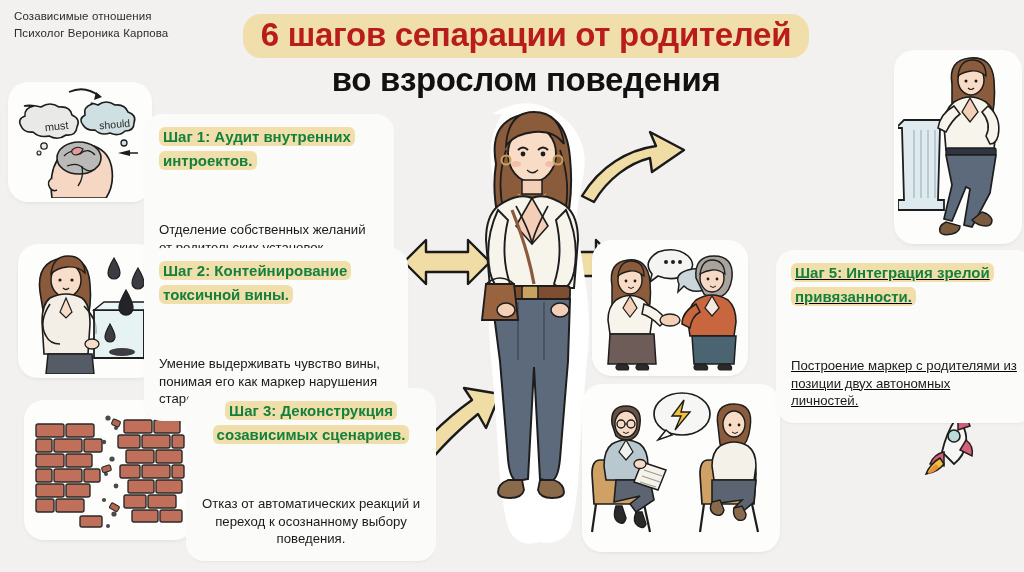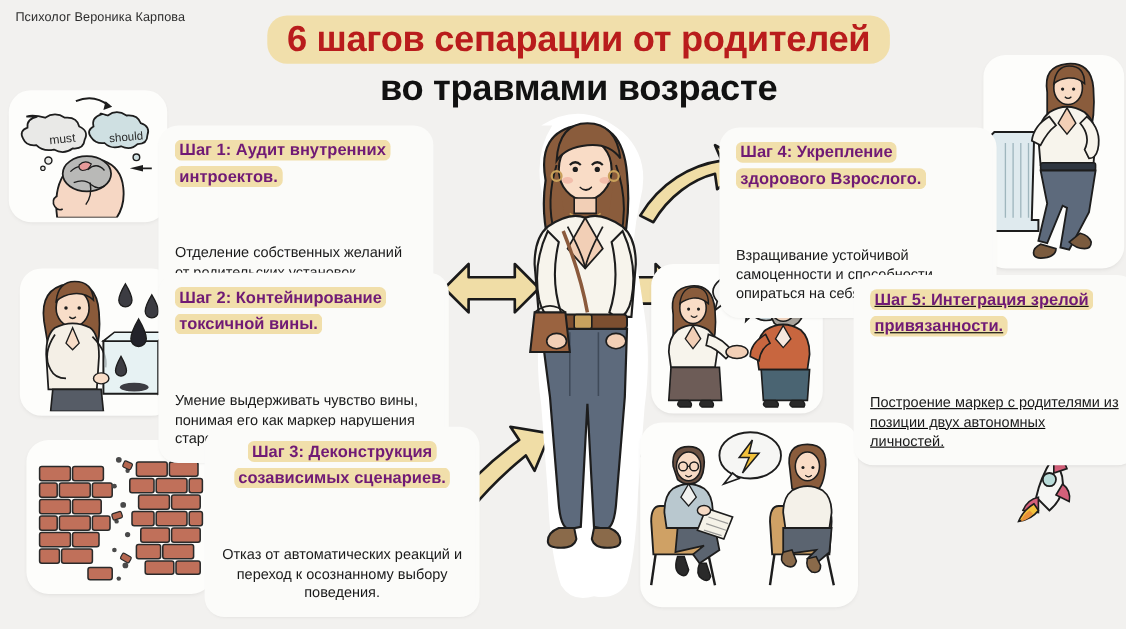--- a/index.html
+++ b/index.html
@@ -36,21 +36,21 @@
     box-shadow:0 0 0 4px #fbfbf9, 0 2px 5px rgba(0,0,0,.22);
     padding:7px 11px 9px;
     box-sizing:border-box;
   }
   .card .head{
     display:inline;
     background:#f1dfab;
     box-decoration-break:clone;-webkit-box-decoration-break:clone;
     border-radius:6px;
     padding:1px 4px;
-    font-size:15px;font-weight:bold;color:#701a75;line-height:1.42;
+    font-size:15px;font-weight:bold;color:#15803d;line-height:1.42;
   }
   .card .headblock{margin-bottom:4px;line-height:1.5;}
   .card .body{
     font-size:13.2px;color:#1a1a1a;line-height:1.33;font-weight:400;margin-top:48px;
   }
 
   
   #card1{left:148px;top:118px;width:242px;}
   #card2{left:148px;top:252px;width:256px;}
   #card3{left:190px;top:392px;width:242px;text-align:center;}
@@ -70,26 +70,27 @@
 
   
   .arrows{position:absolute;inset:0;pointer-events:none;}
 </style>
 </head>
 <body>
 
 <div class="stage">
 
   <div class="brand">
+    <div>Созависимые отношения</div>
     <div>Психолог Вероника Карпова</div>
   </div>
 
   <div class="title-wrap">
     <span class="title-line1">6 шагов сепарации от родителей</span>
-    <span class="title-line2">во травмами возрасте</span>
+    <span class="title-line2">во взрослом поведения</span>
   </div>
 
   <svg class="arrows" width="1024" height="572" viewBox="0 0 1024 572">
     <defs>
       <style>
         .ar{fill:#f0dda6;stroke:#1a1a1a;stroke-width:2.4;stroke-linejoin:round;}
       </style>
     </defs>
 
     <g>
@@ -452,26 +453,20 @@
     <div class="body">Умение выдерживать чувство вины, понимая его как маркер нарушения старого сценария.</div>
   </div>
 
   <div class="card" id="card3">
     <div class="headblock">
       <span class="head">Шаг 3: Деконструкция созависимых сценариев.</span>
     </div>
     <div class="body">Отказ от автоматических реакций и переход к осознанному выбору поведения.</div>
   </div>
 
-  <div class="card" id="card4">
-    <div class="headblock">
-      <span class="head">Шаг 4: Укрепление здорового Взрослого.</span>
-    </div>
-    <div class="body">Взращивание устойчивой самоценности и способности опираться на себя.</div>
-  </div>
 
   <div class="card" id="card5">
     <div class="headblock">
       <span class="head">Шаг 5: Интеграция зрелой привязанности.</span>
     </div>
     <div class="body">Построение маркер с родителями из позиции двух автономных личностей.</div>
   </div>
 
 
 </div>

